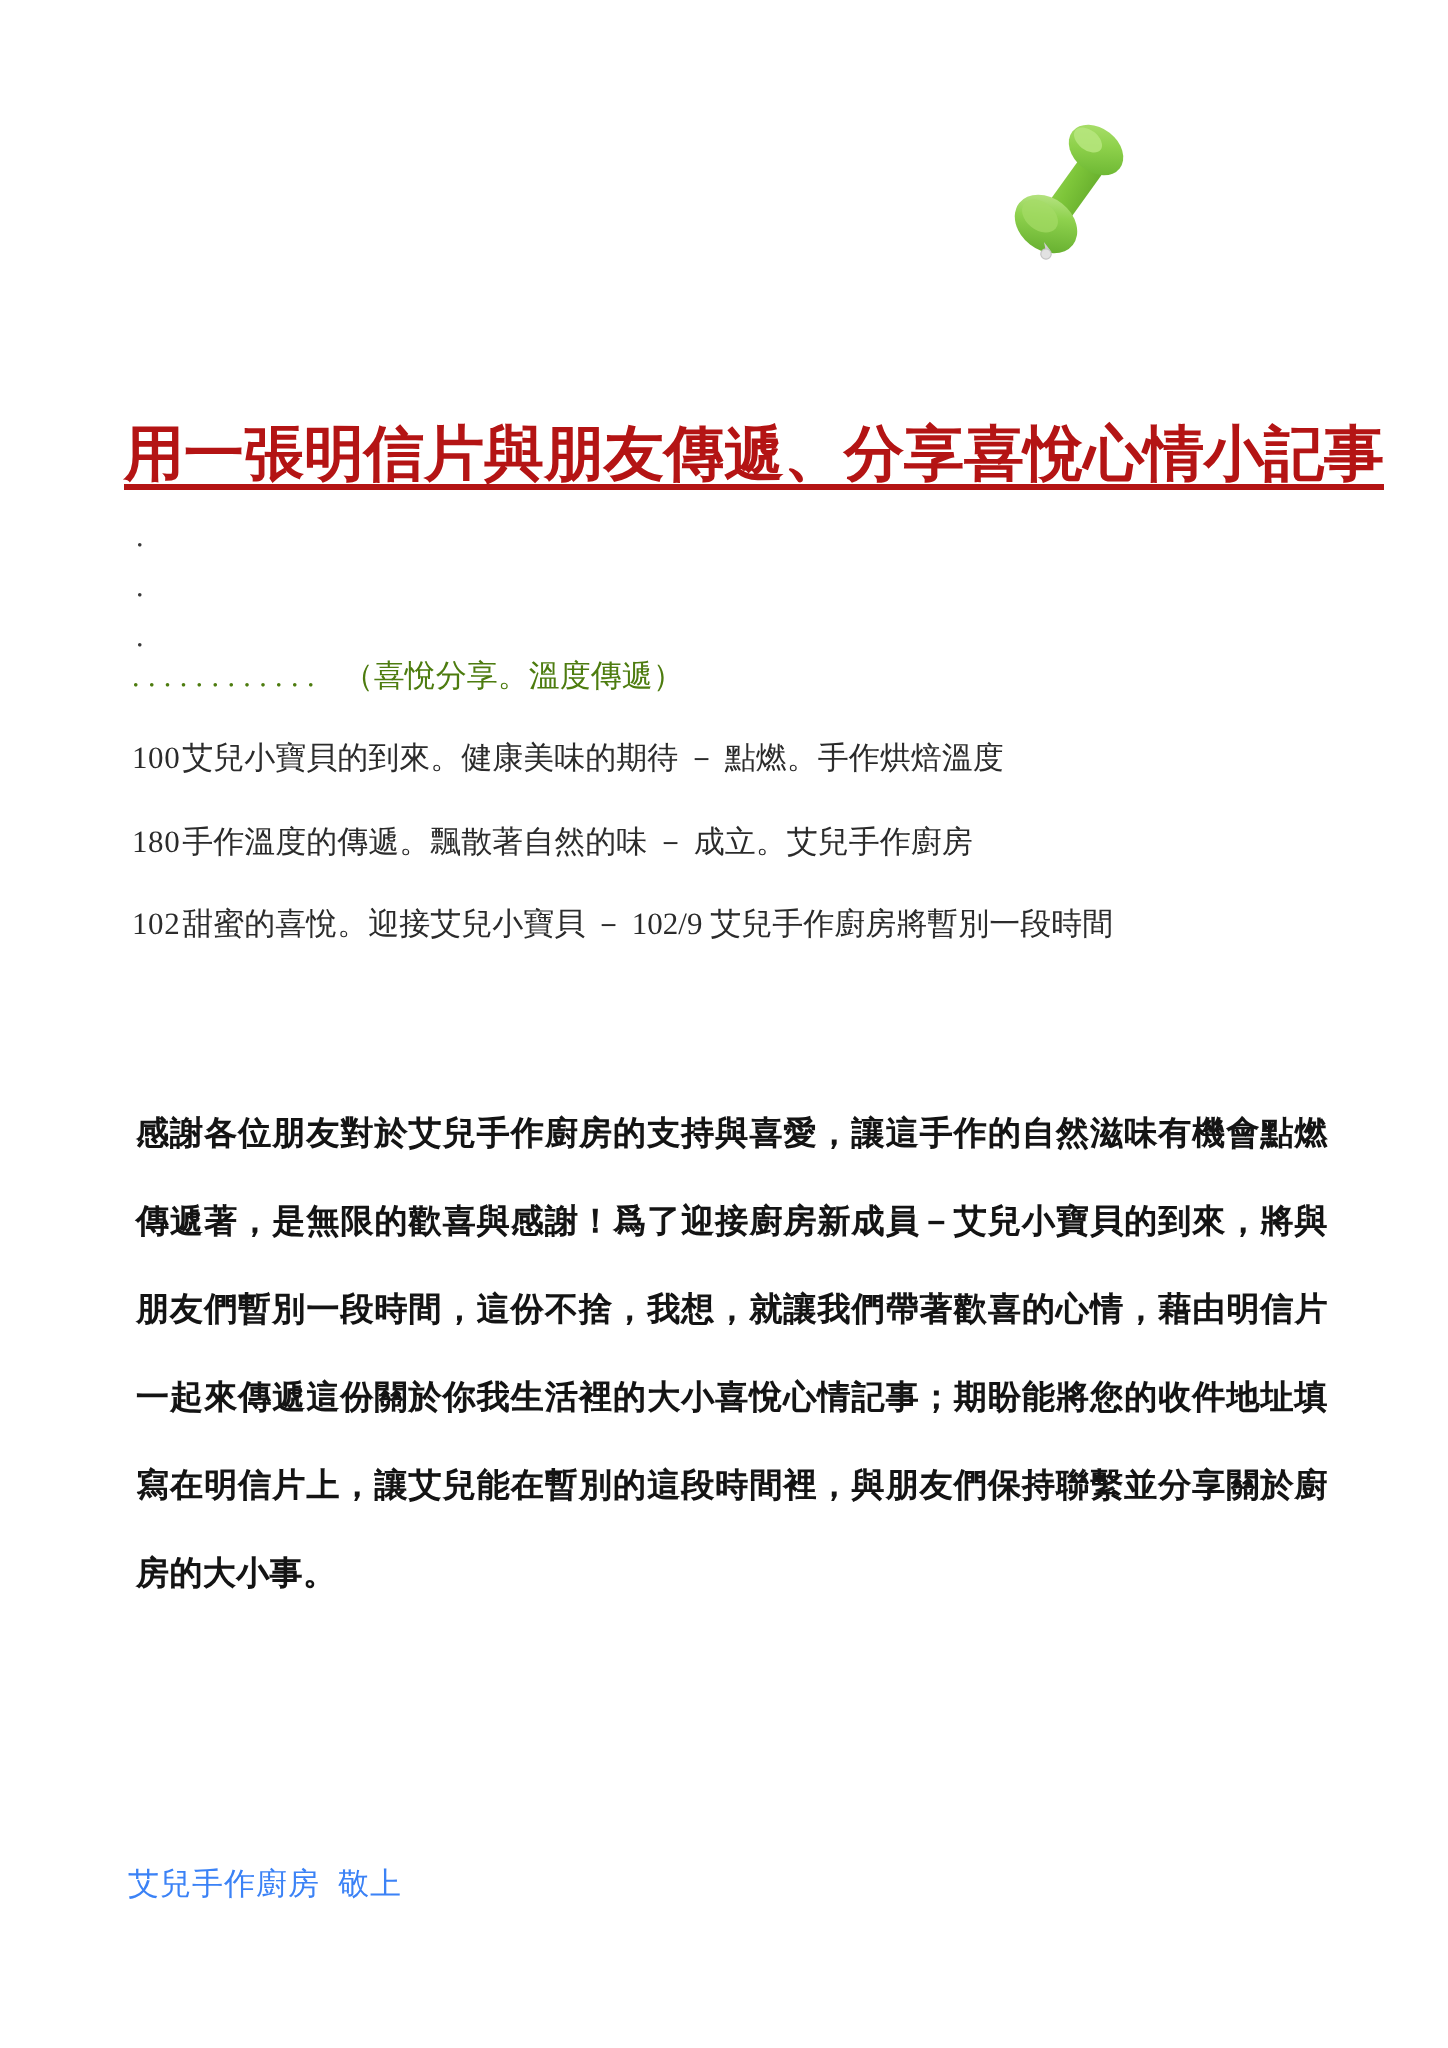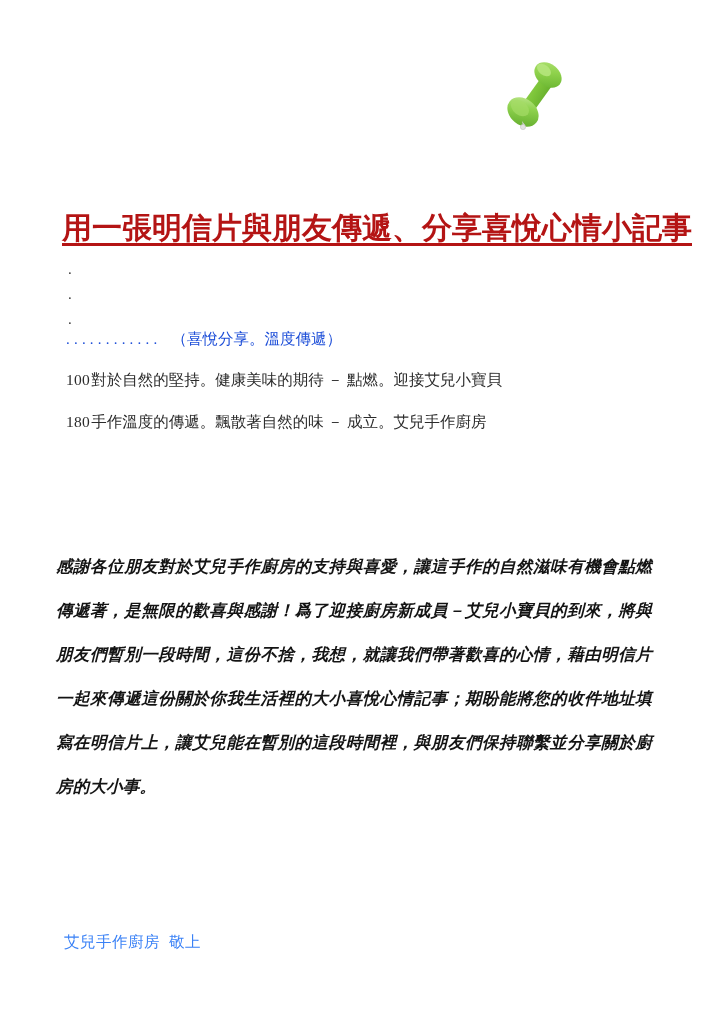--- a/index.html
+++ b/index.html
@@ -55,21 +55,21 @@
   .dotline.d1 { top: 262px; }
   .dotline.d2 { top: 287px; }
   .dotline.d3 { top: 312px; }
 
   .leadline {
     position: absolute;
     left: 66px;
     top: 330px;
     font-size: 15px;
     line-height: 1.2;
-    color: #1d4ed8;
+    color: #4d7c0f;
     white-space: nowrap;
   }
   .leadline .dots { letter-spacing: 4.2px; }
   .leadline .paren { margin-left: 10px; font-size: 15.5px; }
 
   
   .entries {
     position: absolute;
     left: 66px;
     top: 372px;
@@ -80,32 +80,31 @@
     line-height: 1;
     color: #2b2b2b;
     white-space: nowrap;
     margin-bottom: 26px;
   }
   .entry .num { margin-right: 1px; letter-spacing: 0.3px; }
 
   
   .body-para {
     position: absolute;
-    left: 56px;
+    left: 68px;
     top: 545px;
     width: 596px;
     font-size: 16.5px;
     font-weight: bold;
     line-height: 44px;
     color: #141414;
     text-align: justify;
     text-align-last: left;
     text-justify: inter-character;
     letter-spacing: 0.2px;
-    font-style: italic;
   }
 
   .note-para {
     position: absolute;
     left: 64px;
     top: 808px;
     width: 596px;
     font-size: 16px;
     font-weight: bold;
     line-height: 1.4;
@@ -169,24 +168,27 @@
   <div class="dotline d1">.</div>
   <div class="dotline d2">.</div>
   <div class="dotline d3">.</div>
 
   <div class="leadline">
     <span class="dots">............</span><span class="paren">（喜悅分享。溫度傳遞）</span>
   </div>
 
   <div class="entries">
     <div class="entry">
-      <span class="num">100</span><span class="txt">對於自然的堅持。健康美味的期待 － 點燃。迎接艾兒小寶貝</span>
+      <span class="num">100</span><span class="txt">艾兒小寶貝的到來。健康美味的期待 － 點燃。手作烘焙溫度</span>
     </div>
     <div class="entry">
       <span class="num">180</span><span class="txt">手作溫度的傳遞。飄散著自然的味 － 成立。艾兒手作廚房</span>
+    </div>
+    <div class="entry">
+      <span class="num">102</span><span class="txt">甜蜜的喜悅。迎接艾兒小寶貝 － 102/9 艾兒手作廚房將暫別一段時間</span>
     </div>
   </div>
 
   <div class="body-para">感謝各位朋友對於艾兒手作廚房的支持與喜愛，讓這手作的自然滋味有機會點燃傳遞著，是無限的歡喜與感謝！爲了迎接廚房新成員－艾兒小寶貝的到來，將與朋友們暫別一段時間，這份不捨，我想，就讓我們帶著歡喜的心情，藉由明信片一起來傳遞這份關於你我生活裡的大小喜悅心情記事；期盼能將您的收件地址填寫在明信片上，讓艾兒能在暫別的這段時間裡，與朋友們保持聯繫並分享關於廚房的大小事。</div>
 
 
   <div class="signature">
     <span>艾兒手作廚房</span><span class="sig-suffix">敬上</span>
   </div>
 

